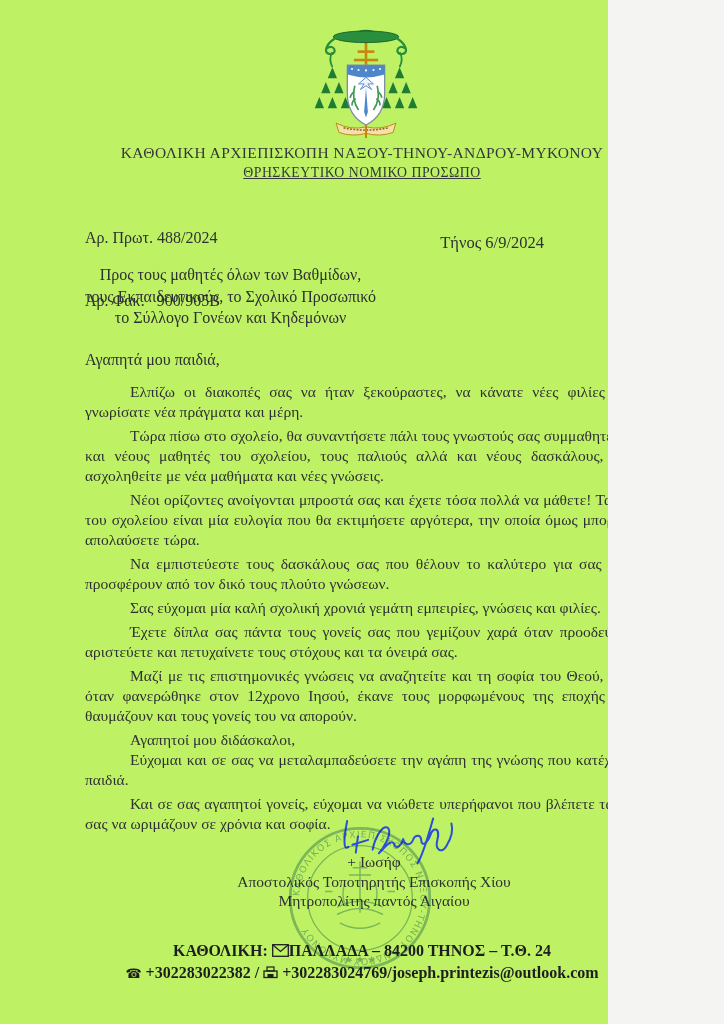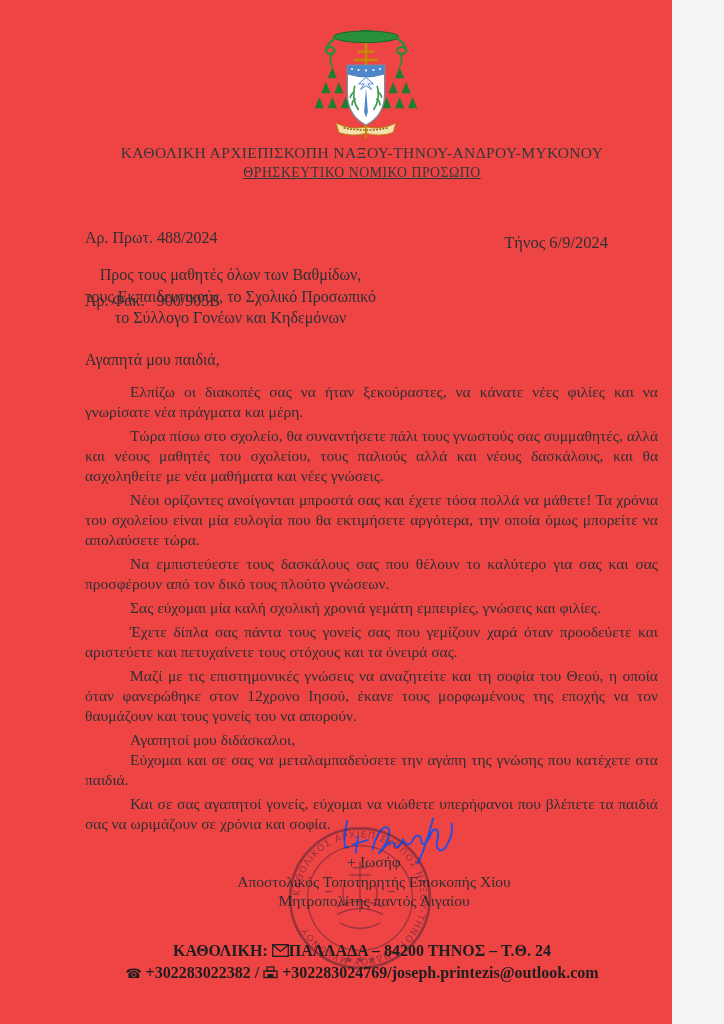--- a/index.html
+++ b/index.html
@@ -3,22 +3,22 @@
 <meta charset="utf-8">
 <style>
   html,body { margin:0; padding:0; }
   body {
     width:724px; height:1024px;
     background:#f4f4f2;
     font-family:"Liberation Serif","DejaVu Serif",serif;
     color:#2e3133;
   }
   .page {
-    position:relative; width:672px; height:1024px;
-    background:#ef4444; overflow:hidden;
+    position:relative; width:608px; height:1024px;
+    background:#bef264; overflow:hidden;
   }
   .abs { position:absolute; }
 
   
   .crest { left:310px; top:24px; width:112px; height:118px; }
   .org-line1 { left:0; top:144px; width:724px; text-align:center;
     font-size:15.5px; letter-spacing:0.4px; color:#33373a; }
   .org-line2 { left:0; top:165px; width:724px; text-align:center;
     font-size:13.8px; letter-spacing:0.5px; color:#33373a;text-decoration:underline; }
 

